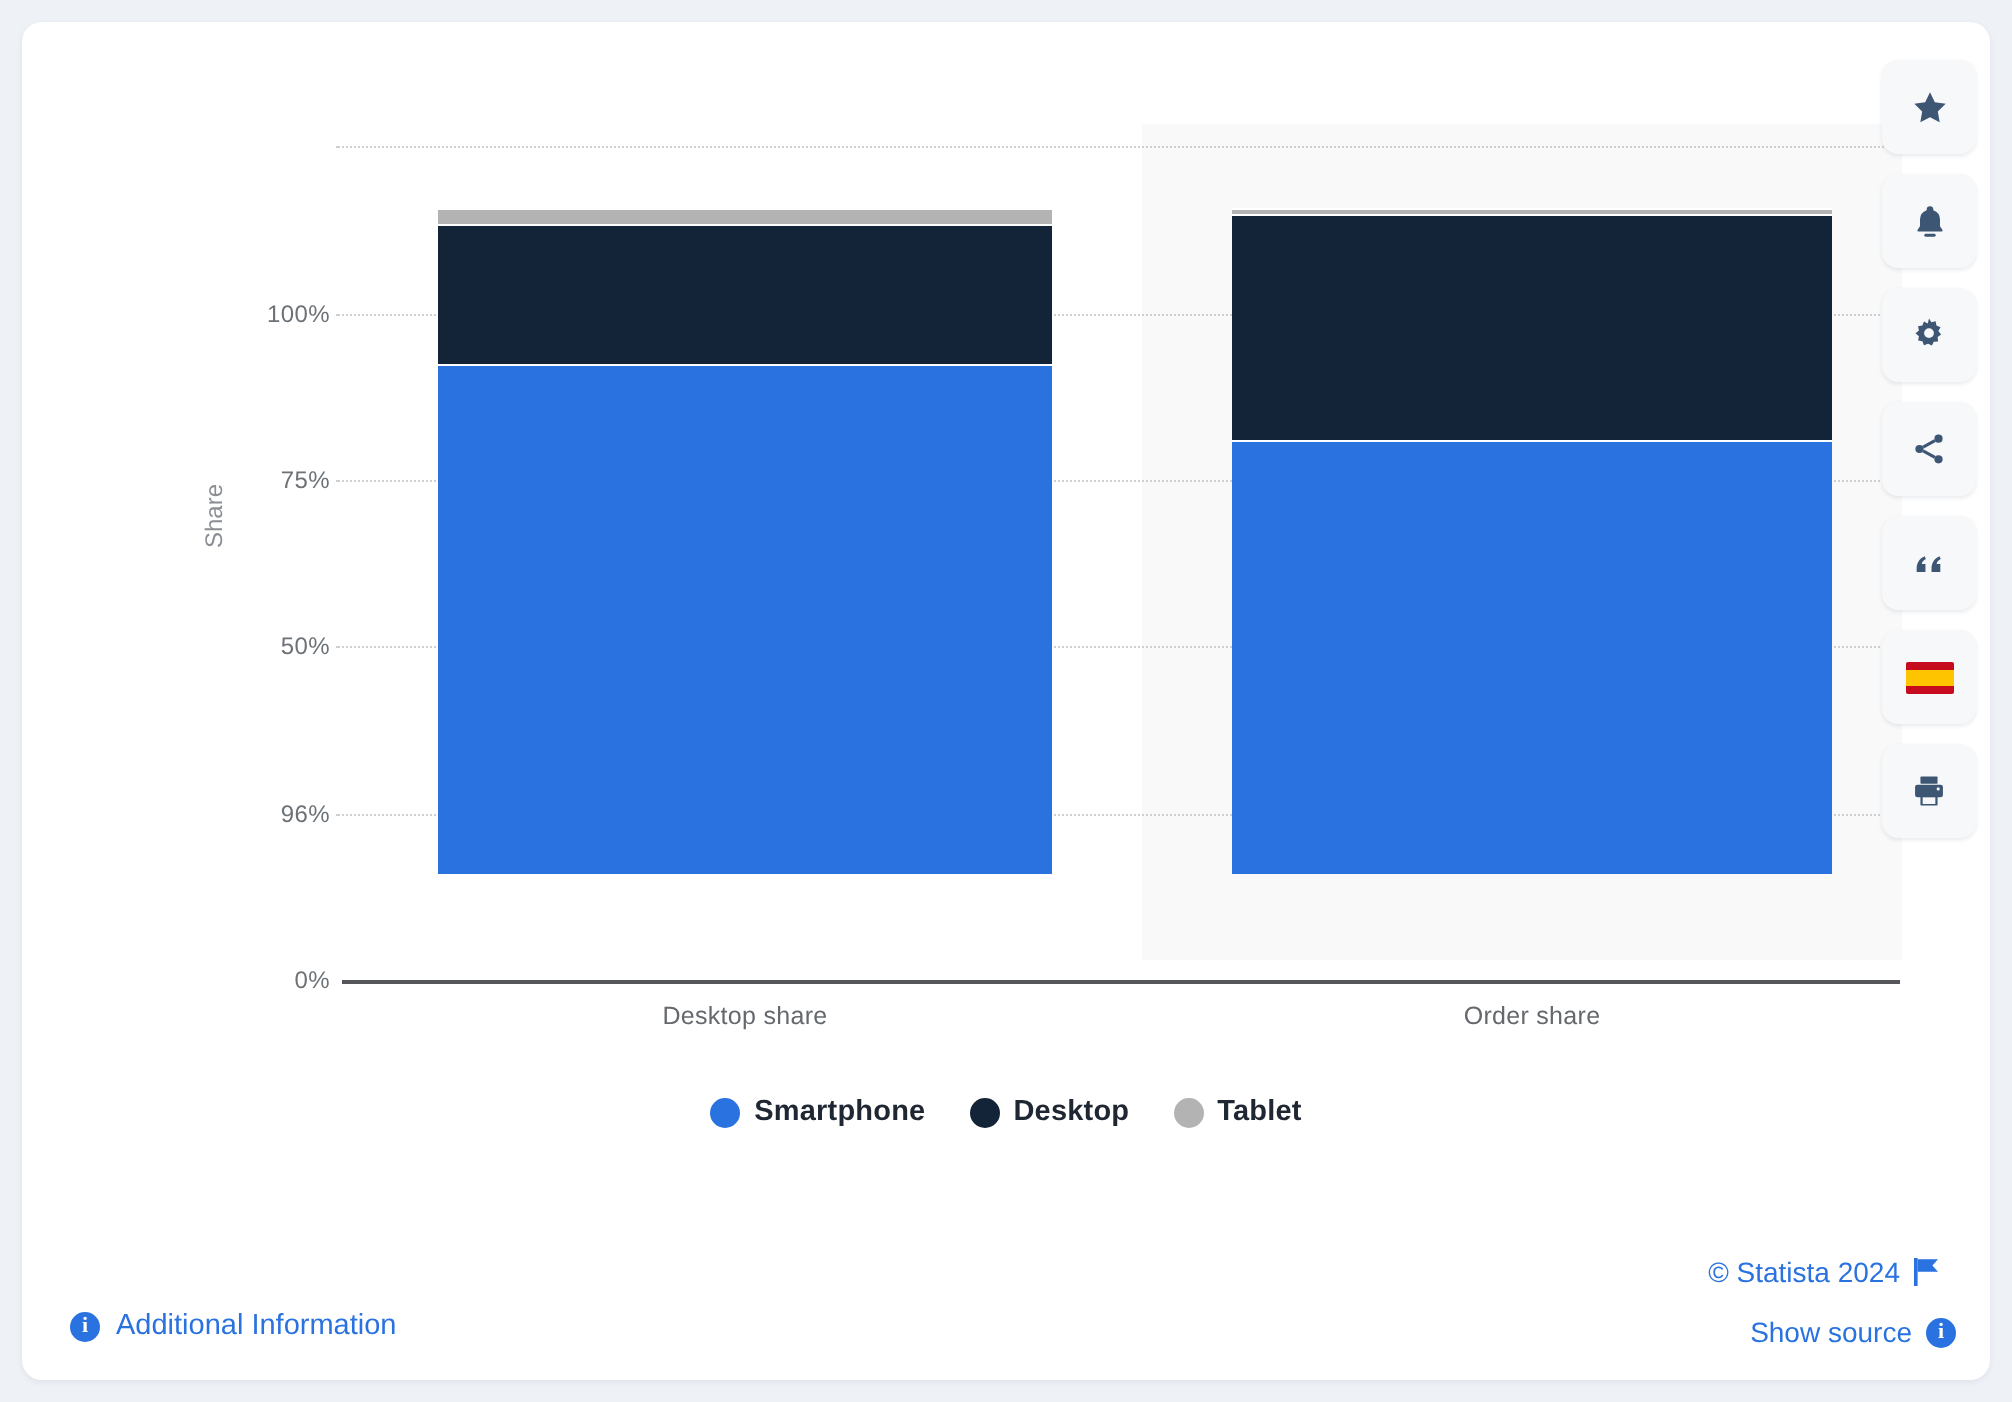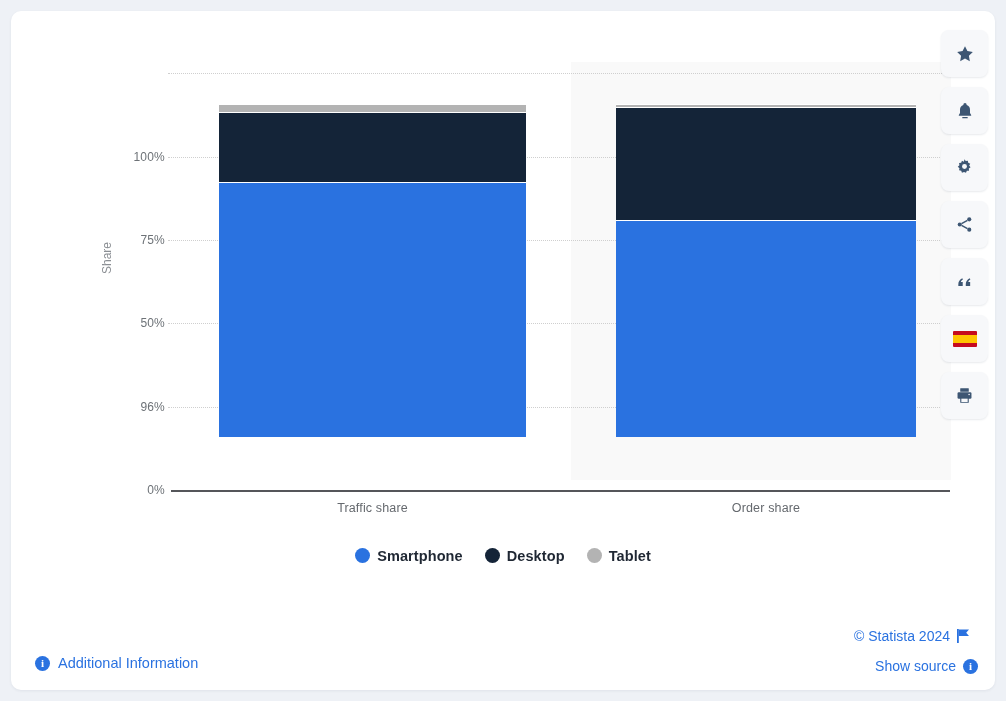--- a/index.html
+++ b/index.html
@@ -127,21 +127,21 @@
     left: 0;
     top: 537px;
     width: 984px;
     display: flex;
     justify-content: center;
     align-items: center;
     gap: 22px;
   }
   .legend-item {
     display: flex;
-    align-items: flex-start;
+    align-items: center;
     gap: 7px;
     cursor: pointer;
   }
   .legend-dot {
     width: 15px;
     height: 15px;
     border-radius: 50%;
     flex: none;
   }
   .legend-label {
@@ -276,21 +276,21 @@
         <div class="seg" style="background: rgb(179, 179, 179); height: 7.659px; bottom: 325.341px;"></div>
       </div>
     <div class="bar-stack" style="left:565px; width:300px; height:479px;">
         <div class="seg" style="background: rgb(42, 114, 224); height: 217.116px; bottom: 0px;"></div>
         <div class="seg" style="background: rgb(20, 36, 56); height: 112.554px; bottom: 217.116px;"></div>
         <div class="seg" style="background: rgb(179, 179, 179); height: 3.33px; bottom: 329.67px;"></div>
       </div>
 
     <div id="axis-line"></div>
 
-    <div class="x-label" style="left:168px; width:307px;">Traffic share</div>
+    <div class="x-label" style="left:168px; width:307px;">Desktop share</div>
     <div class="x-label" style="left:565px; width:300px;">Order share</div>
   </div>
 
   <div id="legend">
     <div class="legend-item">
       <span class="legend-dot" style="background:#2a72e0;"></span>
       <span class="legend-label">Smartphone</span>
     </div>
     <div class="legend-item">
       <span class="legend-dot" style="background:#142438;"></span>

